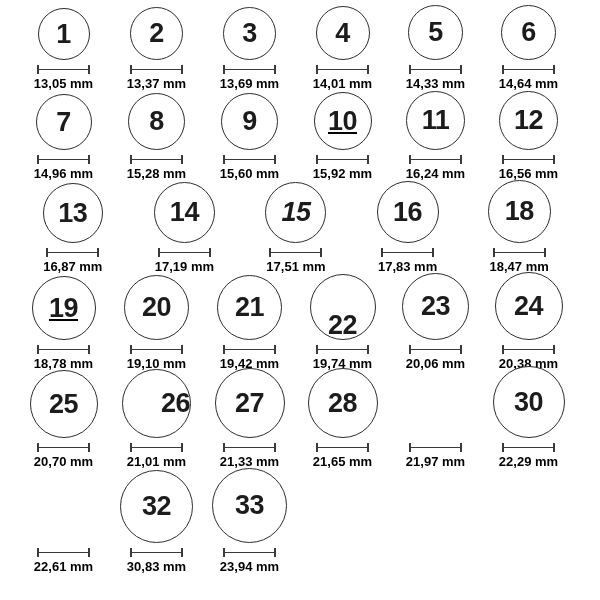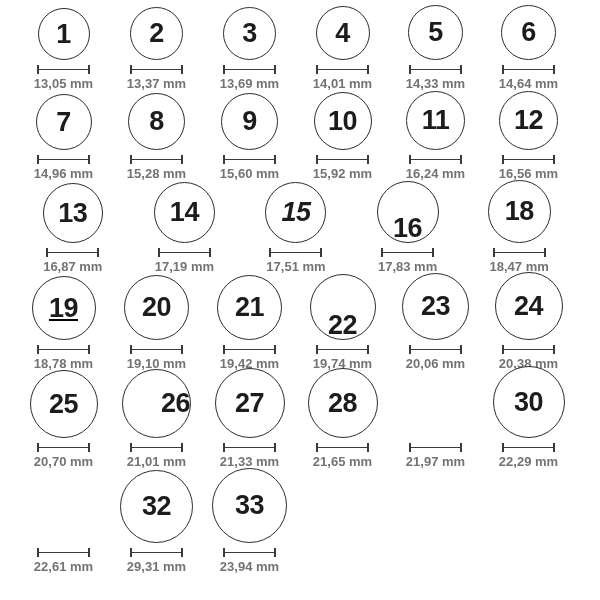--- a/index.html
+++ b/index.html
@@ -52,21 +52,21 @@
     margin-top: 5px;
   }
   .measure-bar {
     width: 100%;
     height: 1.5px;
     background: #3a3a3a;
   }
   .diameter-label {
     font-size: 13px;
     font-weight: bold;
-    color: #737373;
+    color: #000000;
     margin-top: 3px;
     line-height: 1.15;
     white-space: nowrap;
   }
 </style>
 </head>
 <body>
 
 <div class="chart" id="ring-size-chart">
     <div class="row" style="height: 84px;">
@@ -147,21 +147,21 @@
       <div class="cell">
         <div class="circle" style="width: 57px; height: 57px;">
           <span class="num">9</span>
         </div>
         <div class="measure">
           <div class="measure-bar"></div>
         </div>
         <div class="diameter-label">15,60 mm</div>
       </div>
       <div class="cell">
-        <div class="circle" style="width: 58px; height: 58px;">
+        <div class="circle" style="width: 58px; height: 58px; text-decoration: underline;">
           <span class="num">10</span>
         </div>
         <div class="measure">
           <div class="measure-bar"></div>
         </div>
         <div class="diameter-label">15,92 mm</div>
       </div>
       <div class="cell">
         <div class="circle" style="width: 59px; height: 59px;">
           <span class="num">11</span>
@@ -203,21 +203,21 @@
       <div class="cell">
         <div class="circle" style="width: 61px; height: 61px; font-style: italic;">
           <span class="num">15</span>
         </div>
         <div class="measure">
           <div class="measure-bar"></div>
         </div>
         <div class="diameter-label">17,51 mm</div>
       </div>
       <div class="cell">
-        <div class="circle" style="width: 62px; height: 62px; align-items: flex-end;">
+        <div class="circle" style="width: 62px; height: 62px;">
           <span class="num">16</span>
         </div>
         <div class="measure">
           <div class="measure-bar"></div>
         </div>
         <div class="diameter-label">17,83 mm</div>
       </div>
       <div class="cell">
         <div class="circle" style="width: 63px; height: 63px;">
           <span class="num">18</span>
@@ -344,21 +344,21 @@
         </div>
         <div class="diameter-label">22,61 mm</div>
       </div>
       <div class="cell">
         <div class="circle" style="width: 73px; height: 73px;">
           <span class="num">32</span>
         </div>
         <div class="measure">
           <div class="measure-bar"></div>
         </div>
-        <div class="diameter-label">29,31 mm</div>
+        <div class="diameter-label">30,83 mm</div>
       </div>
       <div class="cell">
         <div class="circle" style="width: 75px; height: 75px;">
           <span class="num">33</span>
         </div>
         <div class="measure">
           <div class="measure-bar"></div>
         </div>
         <div class="diameter-label">23,94 mm</div>
       </div>

